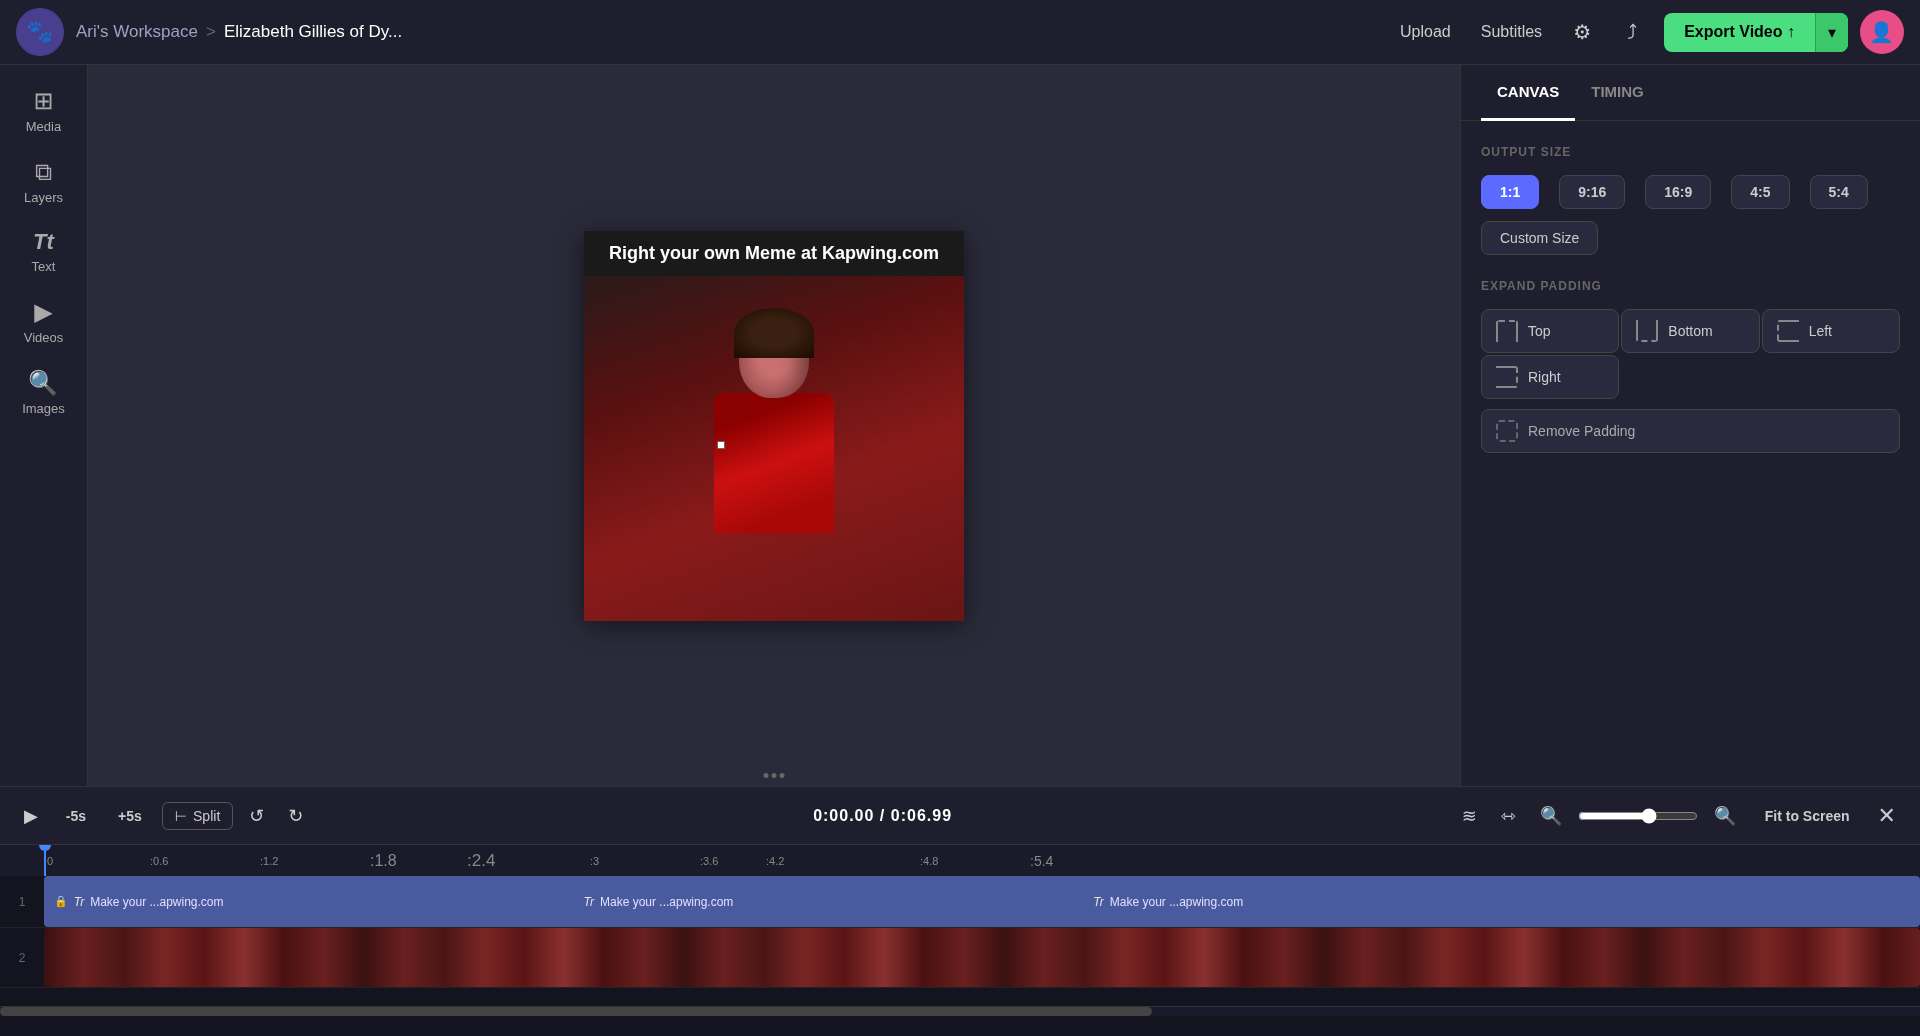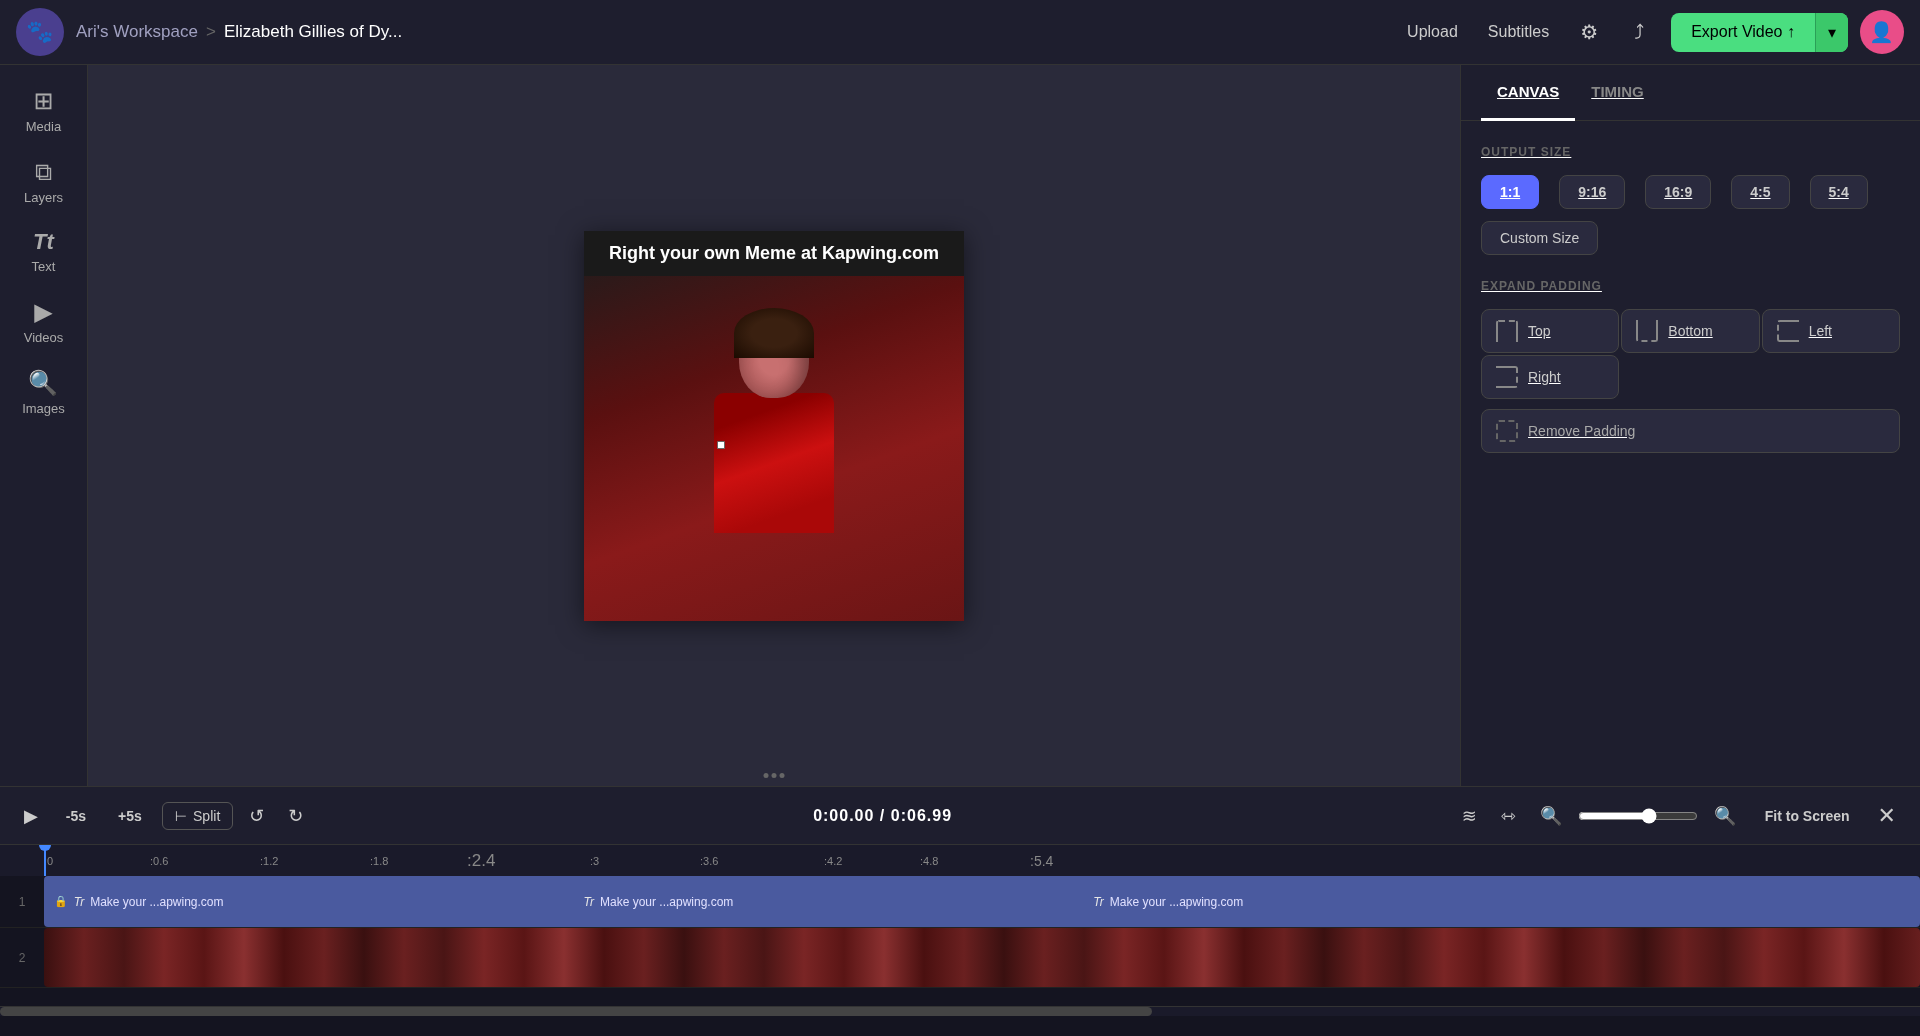--- a/index.html
+++ b/index.html
@@ -18,21 +18,21 @@
     }
     .breadcrumb { display: flex; align-items: center; gap: 8px; font-size: 17px; color: #fff; }
     .breadcrumb .workspace { color: #a0a0c0; cursor: pointer; }
     .breadcrumb .separator { color: #666; }
     .breadcrumb .page { color: #fff; font-weight: 500; }
     .header-center { display: flex; align-items: center; gap: 10px; margin-left: 60px; }
     .header-btn { background: none; border: none; color: #ccc; font-size: 16px; cursor: pointer; padding: 6px 10px; border-radius: 6px; }
     .header-spacer { flex: 1; }
     .icon-btn { background: none; border: none; color: #ccc; cursor: pointer; width: 40px; height: 40px; display: flex; align-items: center; justify-content: center; border-radius: 6px; font-size: 20px; }
     .export-btn-group { display: flex; align-items: center; background: #4ade80; border-radius: 8px; overflow: hidden; }
-    .export-btn { background: none; border: none; color: #000; font-size: 16px; font-weight: 400; padding: 10px 20px; cursor: pointer; }
+    .export-btn { background: none; border: none; color: #000; font-size: 16px; font-weight: 700; padding: 10px 20px; cursor: pointer; }
     .export-dropdown { background: #3bc86a; border: none; color: #000; padding: 10px 12px; cursor: pointer; font-size: 16px; border-left: 1px solid #2aa057; }
     .user-avatar { width: 44px; height: 44px; border-radius: 50%; background: #e94d88; display: flex; align-items: center; justify-content: center; font-size: 20px; cursor: pointer; }
 
     
     .main-layout { display: flex; height: calc(1036px - 65px); }
 
     
     .left-sidebar {
       width: 88px; background: #1e1e2e; border-right: 1px solid #333;
       display: flex; flex-direction: column; align-items: center;
@@ -97,21 +97,21 @@
       border-radius: 10px 10px 0 0; margin-top: -5px;
     }
     .selection-dot {
       position: absolute; width: 8px; height: 8px; background: #fff;
       border: 1px solid #666; border-radius: 1px; top: 48%; left: 35%;
     }
 
     
     .right-panel {
       width: 460px; background: #1e1e2e; border-left: 1px solid #333;
-      display: flex; flex-direction: column; flex-shrink: 0; overflow-y: auto; text-decoration: underline;
+      display: flex; flex-direction: column; flex-shrink: 0; overflow-y: auto;
     }
     .right-panel-tabs {
       display: flex; border-bottom: 1px solid #333; padding: 0 20px;
     }
     .rp-tab {
       padding: 18px 16px; font-size: 15px; font-weight: 600; cursor: pointer;
       color: #888; border-bottom: 3px solid transparent; margin-bottom: -1px;
     }
     .rp-tab.active { color: #fff; border-bottom-color: #fff; }
 
@@ -370,25 +370,25 @@
     <button class="close-btn">✕</button>
   </div>
 
   <div class="timeline-ruler" style="position:relative; padding-left: 44px;">
     <div class="playhead" style="position:absolute; left:44px; top:0; bottom:-120px; width:2px; background:#4488ff; z-index:10;">
       <div class="playhead-dot"></div>
     </div>
     <span style="position:absolute; left:44px; font-size:11px; color:#888;">:0</span>
     <span style="position:absolute; left:150px; font-size:11px; color:#888;">:0.6</span>
     <span style="position:absolute; left:260px; font-size:11px; color:#888;">:1.2</span>
-    <span style="position:absolute; left:370px; font-size:11px; color:#888;">:1.8</span>
+    <span style="position:absolute; left:370px; font-size:16px; color:#888;">:1.8</span>
     <span style="position:absolute; left:467px; font-size:17px; color:#888;">:2.4</span>
     <span style="position:absolute; left:590px; font-size:11px; color:#888;">:3</span>
     <span style="position:absolute; left:700px; font-size:11px; color:#888;">:3.6</span>
-    <span style="position:absolute; left:824px; font-size:11px; color:#888;">:4.2</span>
+    <span style="position:absolute; left:766px; font-size:11px; color:#888;">:4.2</span>
     <span style="position:absolute; left:920px; font-size:11px; color:#888;">:4.8</span>
     <span style="position:absolute; left:1030px; font-size:14px; color:#888;">:5.4</span>
   </div>
 
   <div class="timeline-tracks">
 
     <div class="track-row">
       <div class="track-num">1</div>
       <div class="track-content">
         <div class="text-track" style="background:#4a5a9f;">

